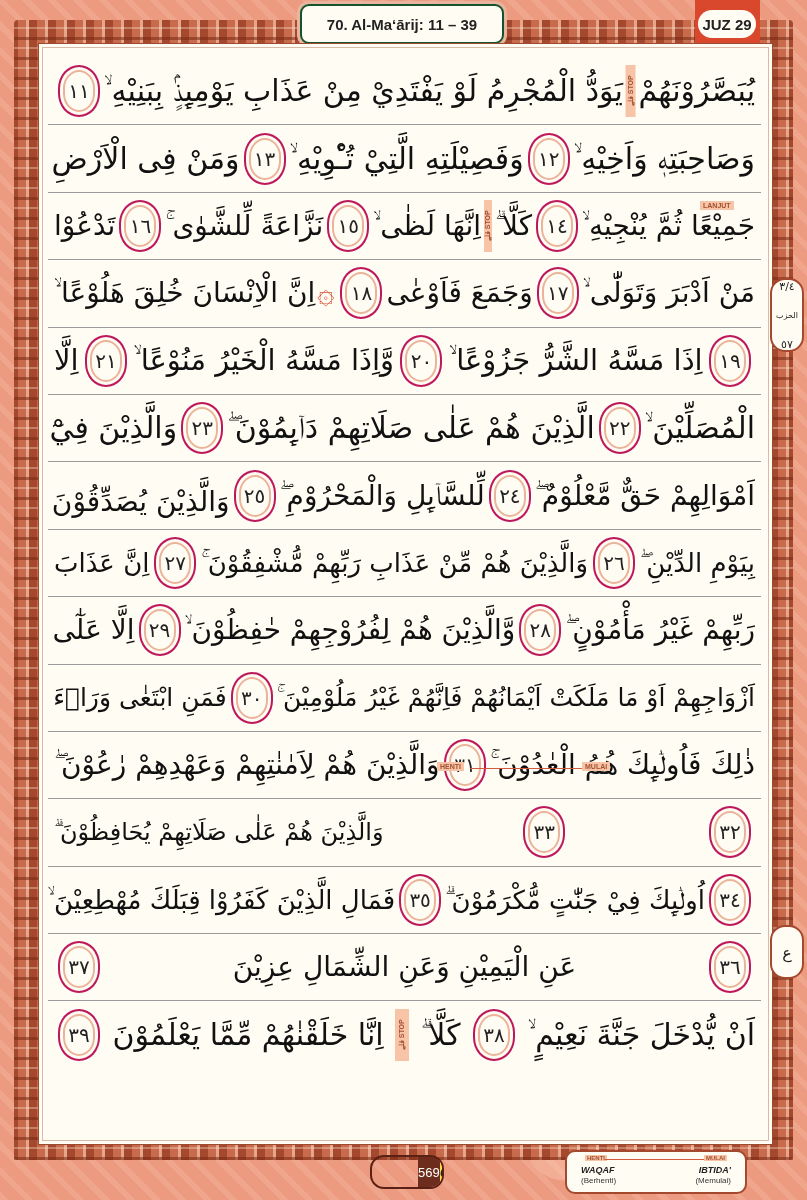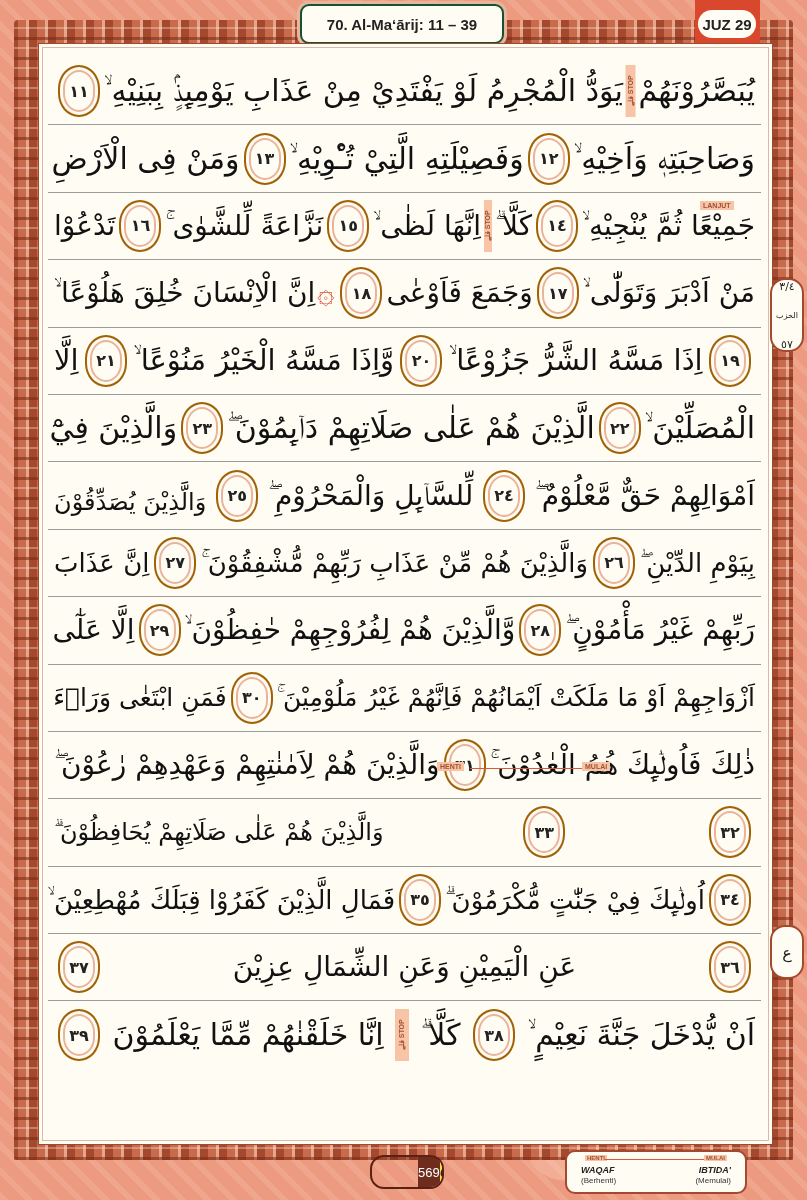--- a/index.html
+++ b/index.html
@@ -58,24 +58,24 @@
     position:relative;
   }
   .line:last-child { border-bottom:none; }
   .seg {
     font-family:"DejaVu Sans", sans-serif; font-size:30px; color:#111;
     white-space:nowrap; line-height:1;
   }
   .ayah {
     display:inline-flex; align-items:center; justify-content:center;
     width:38px; height:48px; flex:0 0 auto;
-    border:2px solid #a16207; border-radius:50% / 45%;
+    border:2px solid #be185d; border-radius:50% / 45%;
     background:#fffdf3;
     box-shadow: inset 0 0 0 3px #fffdf3, inset 0 0 0 5px #eab39a;
-    font-family:"DejaVu Sans", sans-serif; font-size:16px; color:#222; font-weight:bold;
+    font-family:"DejaVu Sans", sans-serif; font-size:20px; color:#222; font-weight:normal;
     margin:0 4px;
   }
   .stop-badge {
     display:inline-flex; flex-direction:column; align-items:center; justify-content:center;
     width:14px; height:52px; background:#f7c4a8; color:#a3502f;
     font-family:"Liberation Sans", sans-serif; font-size:7px; font-weight:bold;
     writing-mode:vertical-rl; transform:rotate(180deg); margin:0 3px;
   }
   .sajdah {
     display:inline-block; width:22px; height:40px; color:#d8533a; font-size:30px; line-height:40px; text-align:center;
@@ -184,21 +184,21 @@
       <span class="ayah">٢٢</span>
       <span class="seg">الَّذِيْنَ هُمْ عَلٰى صَلَاتِهِمْ دَاۤىِٕمُوْنَ ۖ</span>
       <span class="ayah">٢٣</span>
       <span class="seg">وَالَّذِيْنَ فِيْٓ</span>
     </div>
     <div class="line">
       <span class="seg" style="font-size: 28px;">اَمْوَالِهِمْ حَقٌّ مَّعْلُوْمٌ ۖ</span>
       <span class="ayah">٢٤</span>
       <span class="seg" style="font-size: 28px;">لِّلسَّاۤىِٕلِ وَالْمَحْرُوْمِ ۖ</span>
       <span class="ayah">٢٥</span>
-      <span class="seg" style="font-size: 24px; margin-top: 12px;">وَالَّذِيْنَ يُصَدِّقُوْنَ</span>
+      <span class="seg" style="font-size: 28px; margin-top: 12px;">وَالَّذِيْنَ يُصَدِّقُوْنَ</span>
     </div>
     <div class="line">
       <span class="seg" style="font-size: 26px;">بِيَوْمِ الدِّيْنِ ۖ</span>
       <span class="ayah">٢٦</span>
       <span class="seg" style="font-size: 26px;">وَالَّذِيْنَ هُمْ مِّنْ عَذَابِ رَبِّهِمْ مُّشْفِقُوْنَ ۚ</span>
       <span class="ayah">٢٧</span>
       <span class="seg" style="font-size: 26px;">اِنَّ عَذَابَ</span>
     </div>
     <div class="line">
       <span class="seg" style="font-size: 28px;">رَبِّهِمْ غَيْرُ مَأْمُوْنٍ ۖ</span>

